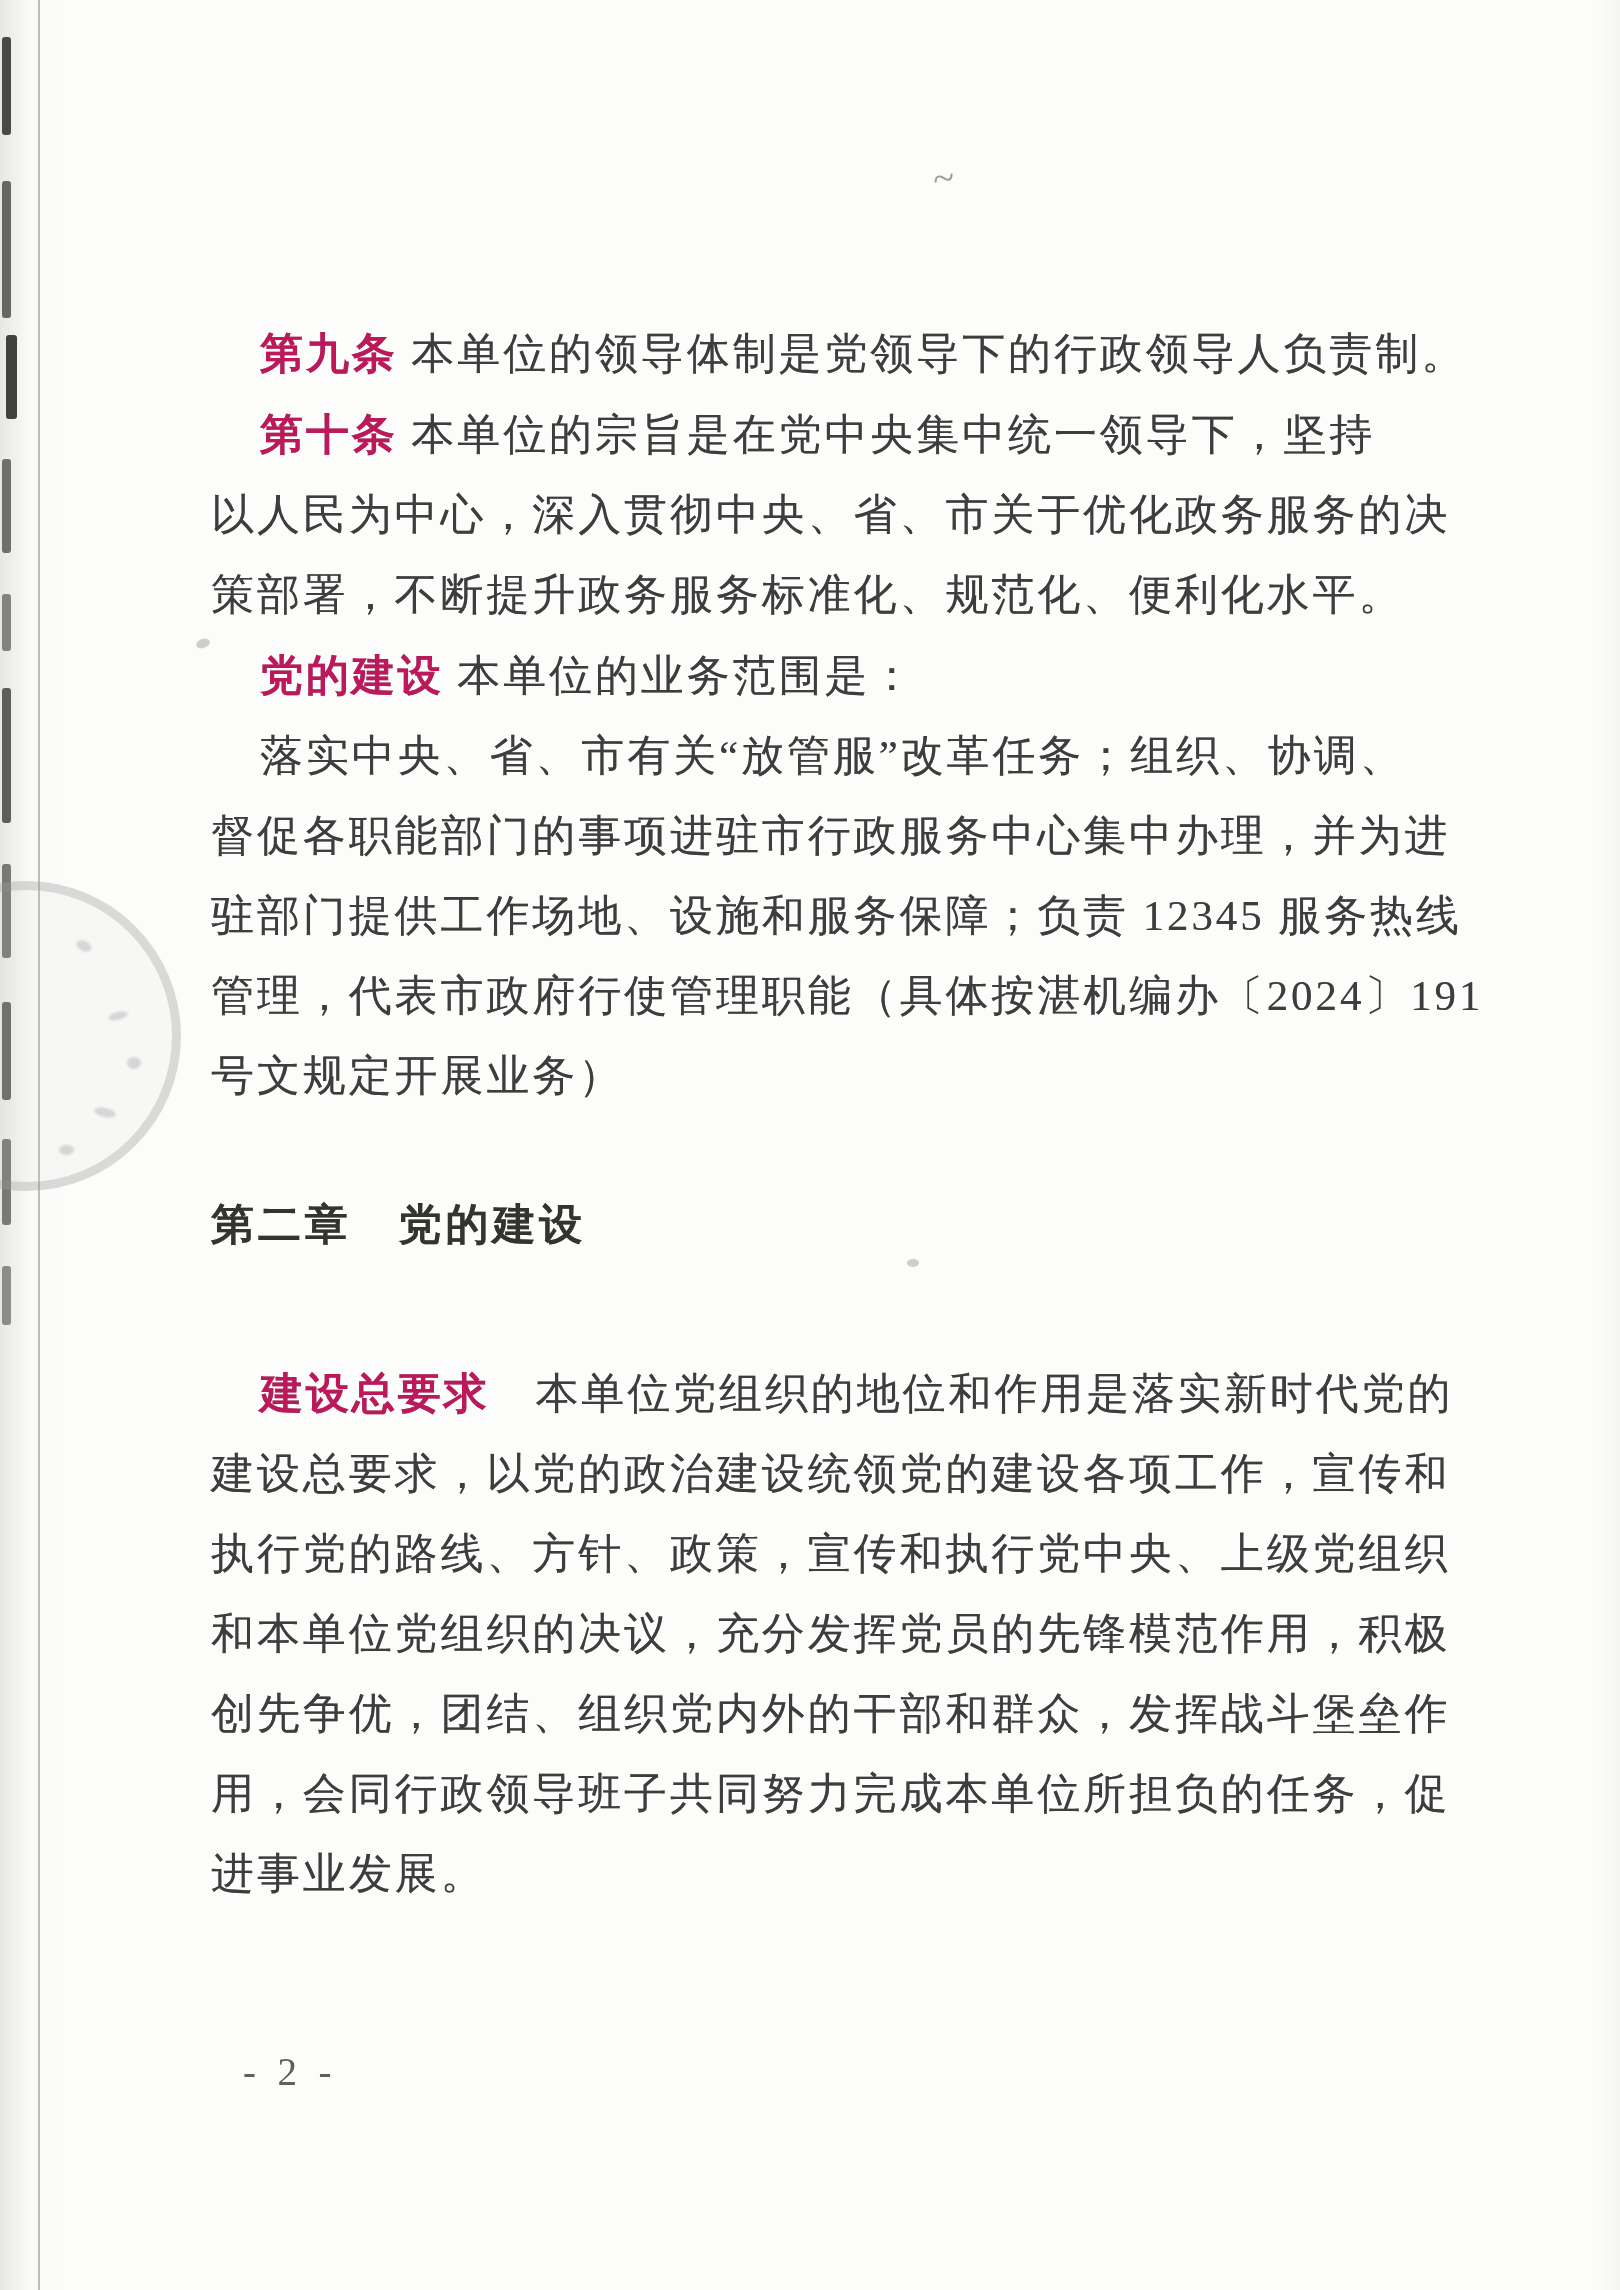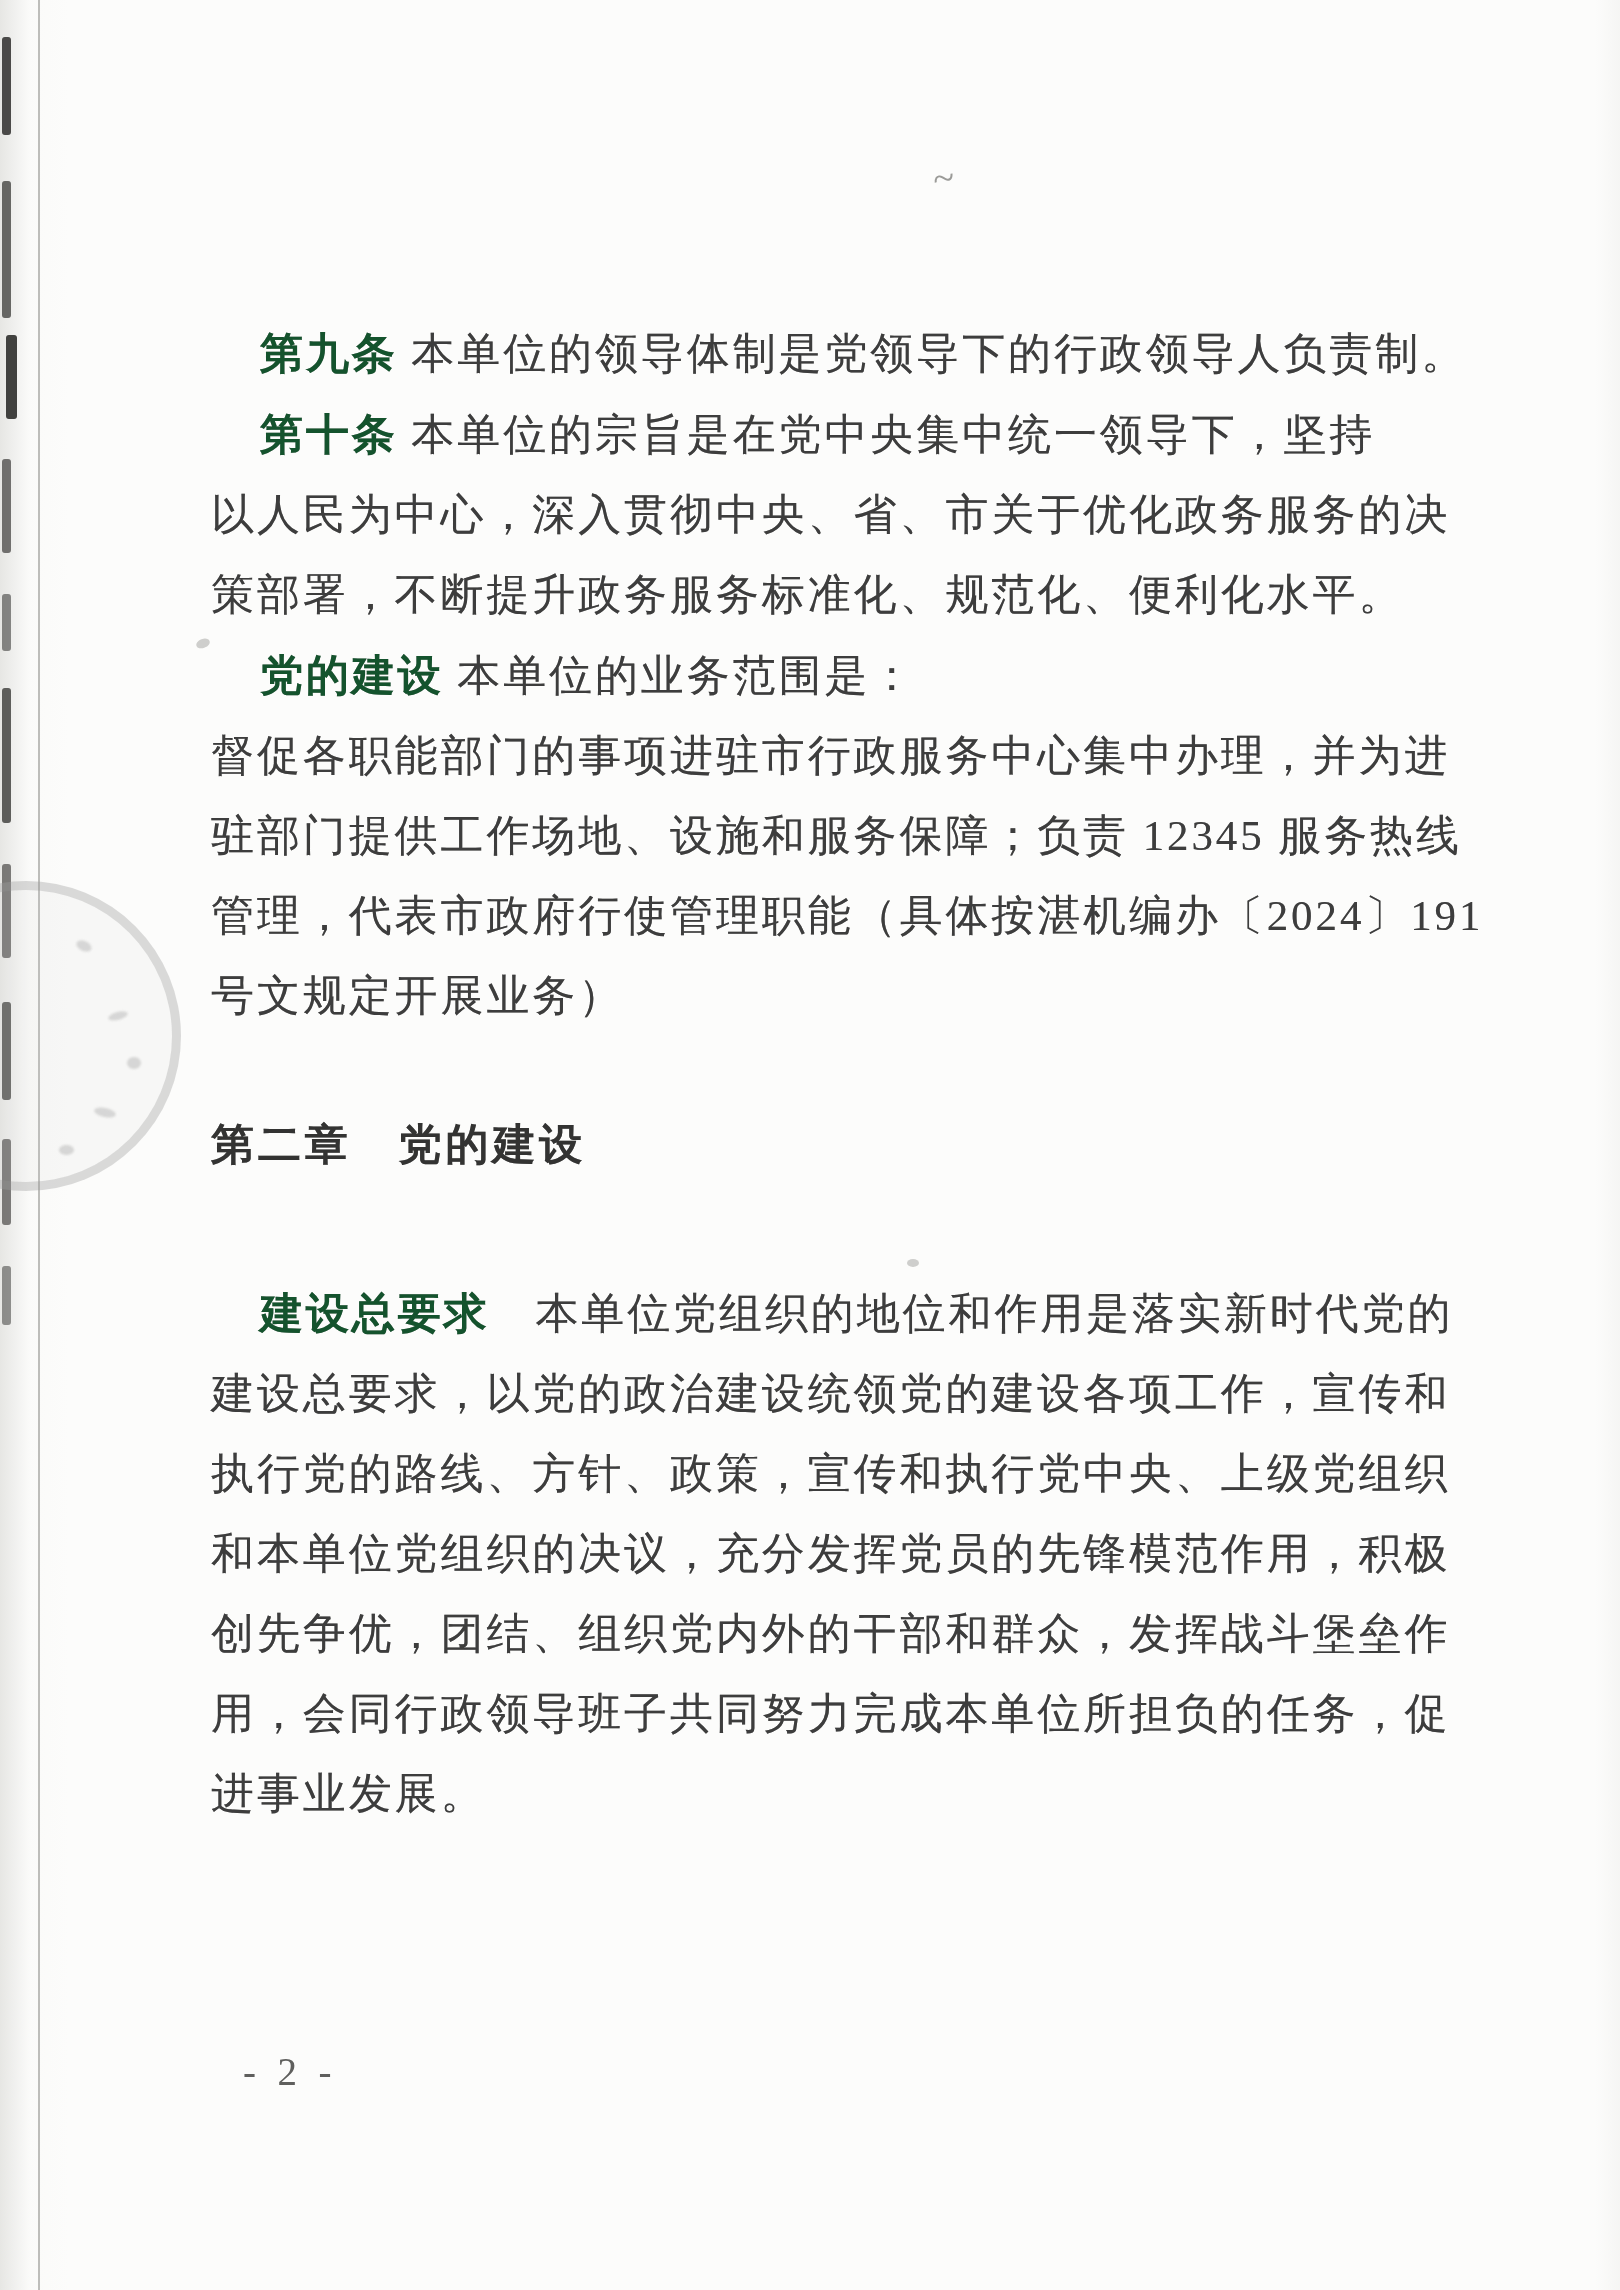--- a/index.html
+++ b/index.html
@@ -64,21 +64,21 @@
   }
   .line {
     font-size:43px; line-height:80px; letter-spacing:2.9px;
     white-space:nowrap;
     
     text-shadow:0 0 0.6px rgba(70,70,70,0.55);
   }
   .line.indent { padding-left:49px; }
   .art-num {
     font-family:"Liberation Sans","DejaVu Sans",sans-serif;
-    font-weight:700; color:#14532d;
+    font-weight:700; color:#be185d;
   }
   .line.heading {
     text-align:left;
     font-family:Liberation Serif, serif;
     font-weight:700; color:#333332;
     margin-top:69px; margin-bottom:88px;
     padding-left:0;
     letter-spacing:3.9px;
   }
   .footer-page-num {
@@ -114,20 +114,21 @@
 <div class="tilde-mark">~</div>
 <div class="speck sp1"></div>
 <div class="speck sp2"></div>
 
 <div class="doc">
     <div class="line indent"><span class="art-num">第九条</span><span> 本单位的领导体制是党领导下的行政领导人负责制。</span></div>
     <div class="line indent"><span class="art-num">第十条</span><span> 本单位的宗旨是在党中央集中统一领导下，坚持</span></div>
     <div class="line"><span>以人民为中心，深入贯彻中央、省、市关于优化政务服务的决</span></div>
     <div class="line"><span>策部署，不断提升政务服务标准化、规范化、便利化水平。</span></div>
     <div class="line indent"><span class="art-num">党的建设</span><span> 本单位的业务范围是：</span></div>
+    <div class="line indent"><span>落实中央、省、市有关“放管服”改革任务；组织、协调、</span></div>
     <div class="line"><span>督促各职能部门的事项进驻市行政服务中心集中办理，并为进</span></div>
     <div class="line"><span>驻部门提供工作场地、设施和服务保障；负责 12345 服务热线</span></div>
     <div class="line"><span>管理，代表市政府行使管理职能（具体按湛机编办〔2024〕191</span></div>
     <div class="line"><span>号文规定开展业务）</span></div>
     <div class="line heading"><span>第二章　党的建设</span></div>
     <div class="line indent"><span class="art-num">建设总要求</span><span>　本单位党组织的地位和作用是落实新时代党的</span></div>
     <div class="line"><span>建设总要求，以党的政治建设统领党的建设各项工作，宣传和</span></div>
     <div class="line"><span>执行党的路线、方针、政策，宣传和执行党中央、上级党组织</span></div>
     <div class="line"><span>和本单位党组织的决议，充分发挥党员的先锋模范作用，积极</span></div>
     <div class="line"><span>创先争优，团结、组织党内外的干部和群众，发挥战斗堡垒作</span></div>

